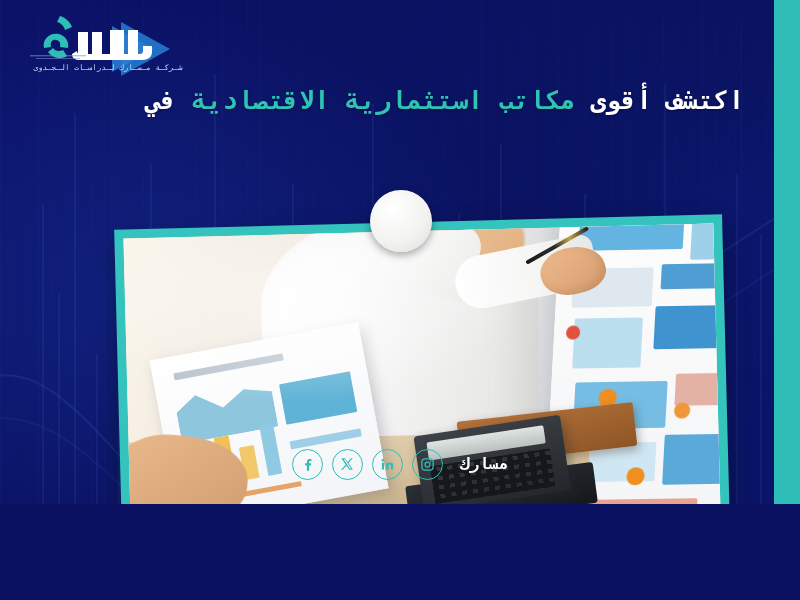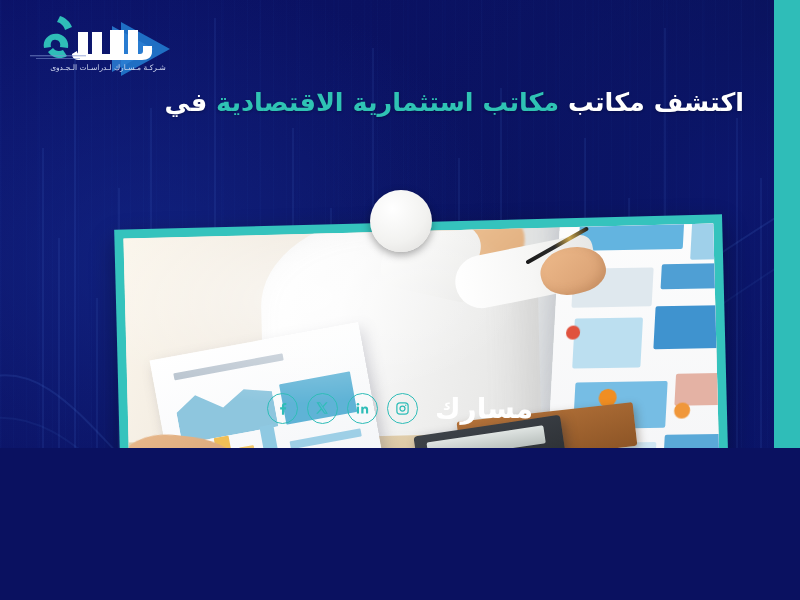--- a/index.html
+++ b/index.html
@@ -3,25 +3,26 @@
 <meta charset="utf-8">
 <title>مسارك</title>
 <style>
   html,body{margin:0;padding:0;}
   body{
     width:800px;height:600px;overflow:hidden;
     font-family:"DejaVu Sans","Liberation Sans",sans-serif;
     background:#0a1160;
   }
   .canvas{
-    position:relative;width:800px;height:448px;overflow:hidden;
+    position:relative;width:800px;height:504px;overflow:hidden;
     background:
       radial-gradient(ellipse 520px 420px at 18% 58%, rgba(22,46,150,.55) 0%, rgba(10,17,96,0) 70%),
       radial-gradient(ellipse 600px 500px at 92% 40%, rgba(13,25,120,.65) 0%, rgba(10,17,96,0) 72%),
       linear-gradient(125deg,#0b1268 0%,#0a1160 38%,#081052 70%,#0a1467 100%);
+    font-family: Liberation Mono, monospace;
   }
 
   
   .bg-texture{
     position:absolute;inset:0;pointer-events:none;opacity:.55;
     background-image:
       repeating-linear-gradient(90deg,
         rgba(70,120,220,.055) 0px, rgba(70,120,220,.055) 1px,
         rgba(0,0,0,0) 1px, rgba(0,0,0,0) 13px),
       repeating-linear-gradient(90deg,
@@ -147,21 +148,21 @@
     background:radial-gradient(circle at 36% 30%,#ffffff 0%,#f2f2f0 58%,#dedddb 100%);
     box-shadow:0 3px 9px rgba(0,0,0,.35);
   }
 
   
   .footer{
     position:absolute;left:0;right:0;bottom:18px;height:44px;
     display:flex;align-items:center;justify-content:center;gap:9px;direction:rtl;
   }
   .footer-brand{
-    color:#ffffff;font-size:28px;font-weight:bold;letter-spacing:.5px;
+    color:#ffffff;font-size:16px;font-weight:bold;letter-spacing:.5px;
     margin-left:8px;direction:rtl;
   }
   .soc{
     width:29px;height:29px;border-radius:50%;
     border:1.6px solid #2fbdb8;
     display:flex;align-items:center;justify-content:center;
     color:#2fbdb8;flex:0 0 auto;
   }
   .soc svg{display:block;}
 </style>
@@ -214,21 +215,21 @@
       <path d="M46,8 c6,2 10,6 12,11 l-7,3 c-1,-4 -4,-7 -8,-8 z" fill="#2fbdb8"></path>
       <g opacity=".55" fill="#7f93d0">
         <rect x="16" y="47" width="56" height="1.4"></rect>
         <rect x="22" y="50" width="44" height="1"></rect>
       </g>
     </svg>
     <div class="logo-tagline">شـركـة مـسـارك لـدراسـات الـجـدوى</div>
   </div>
 
   <div class="headline">
-    <span>اكتشف مكاتب </span><span class="hl">مكاتب استثمارية الاقتصادية</span><span> في</span><br>
+    <span>اكتشف أقوى </span><span class="hl">مكاتب استثمارية الاقتصادية</span><span> في</span><br>
   </div>
 
   <div class="photo-wrap">
     <div class="photo-frame">
       <div class="photo">
         <div class="ph-bg"></div>
         <div class="ph-wall"></div>
 
         <div class="ph-board">
           <div class="card" style="left:10%;top:6%;width:52%;height:9%;background:#63b4e0;"></div>

